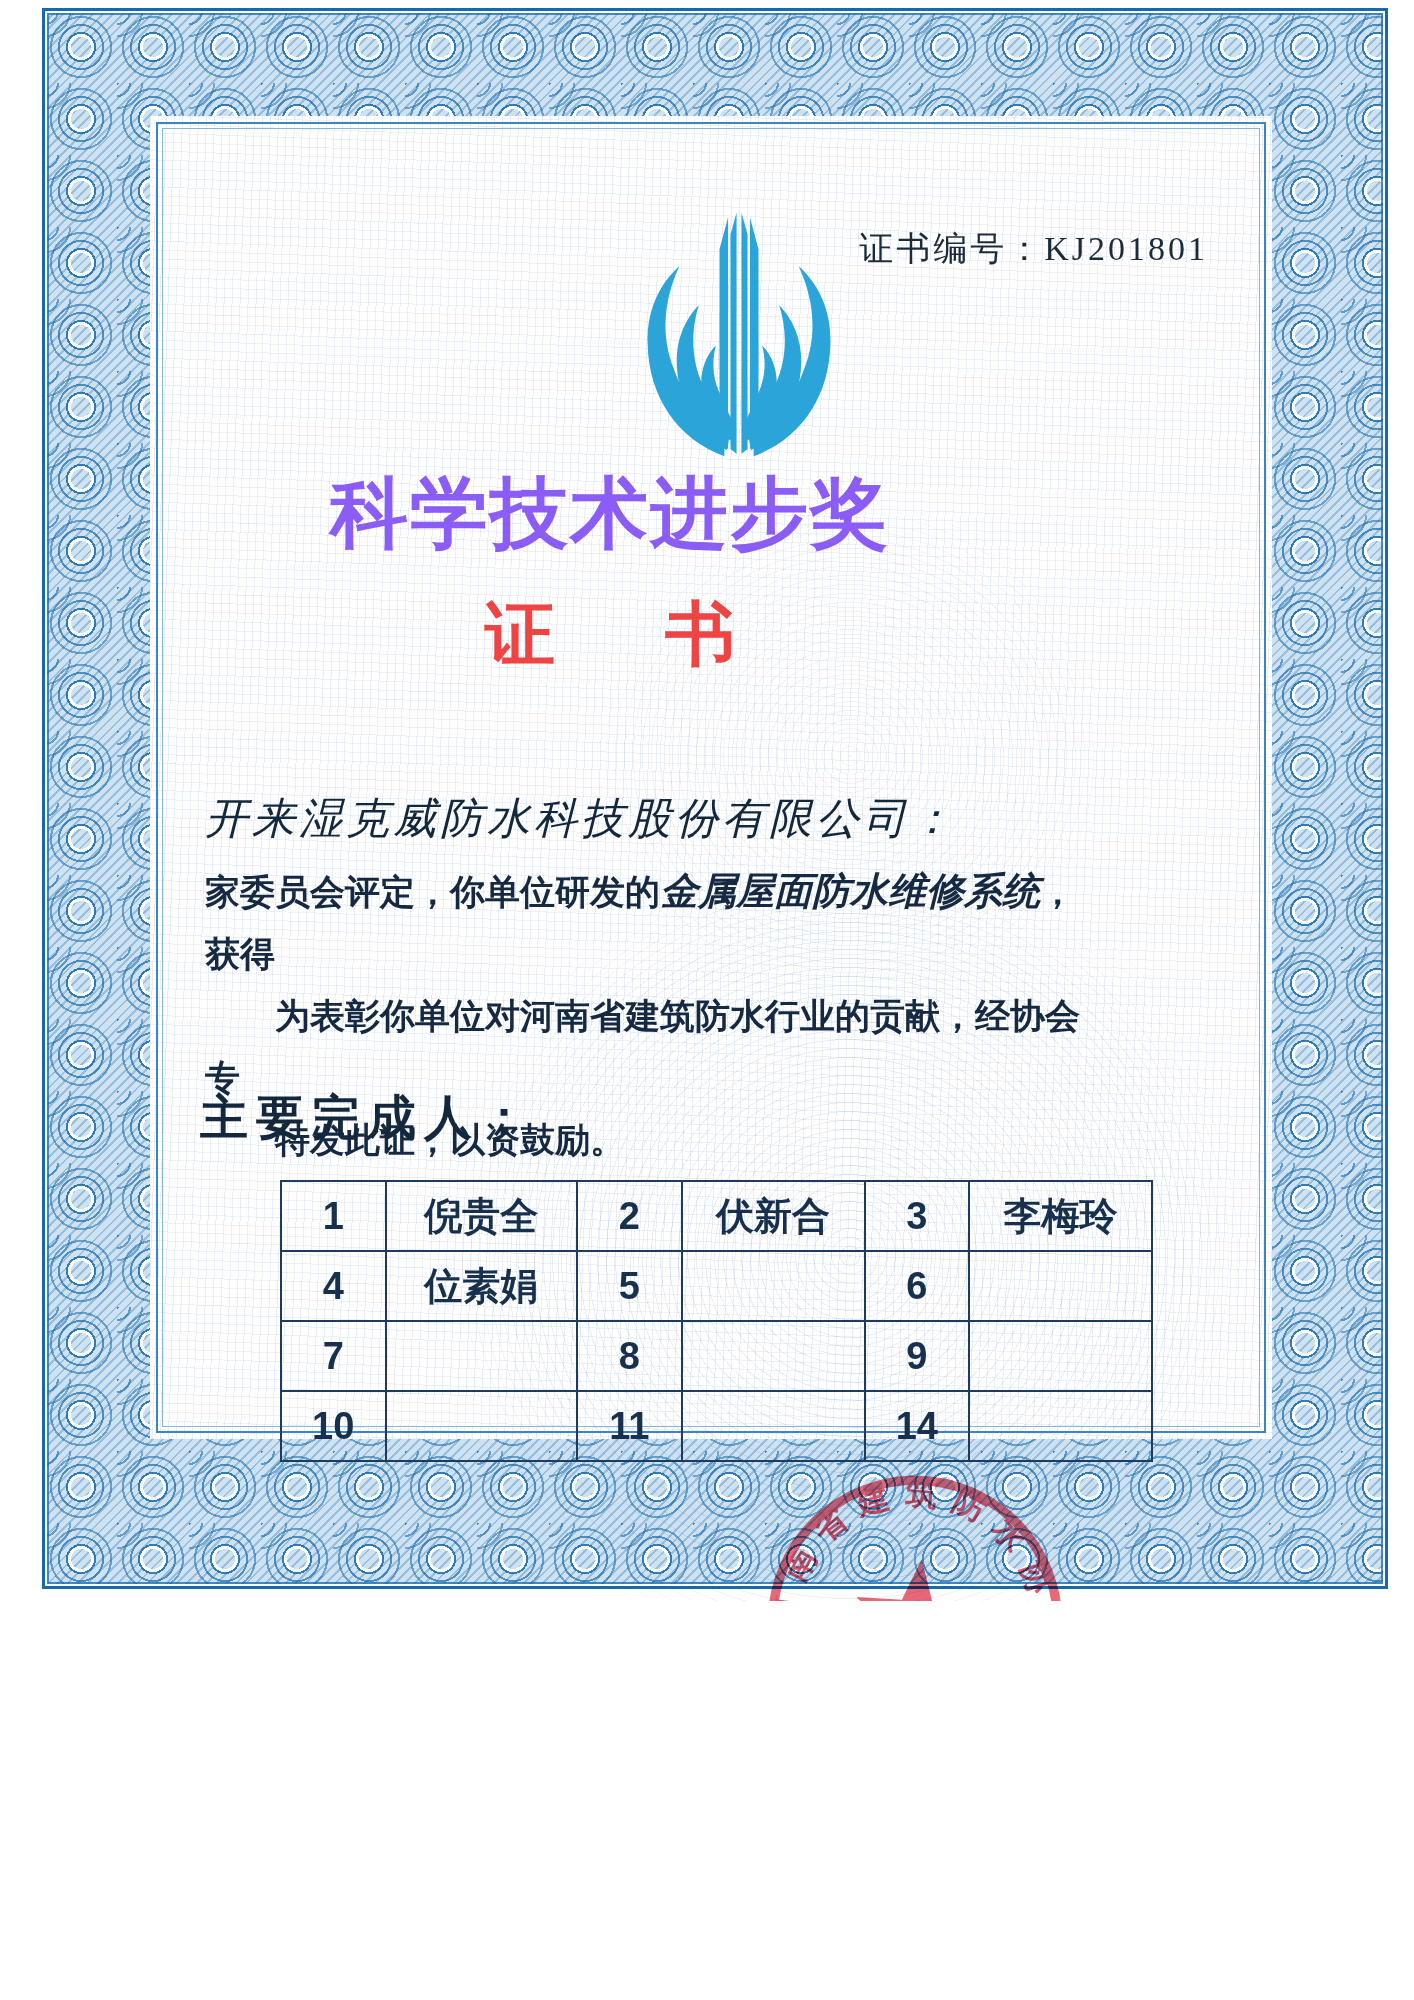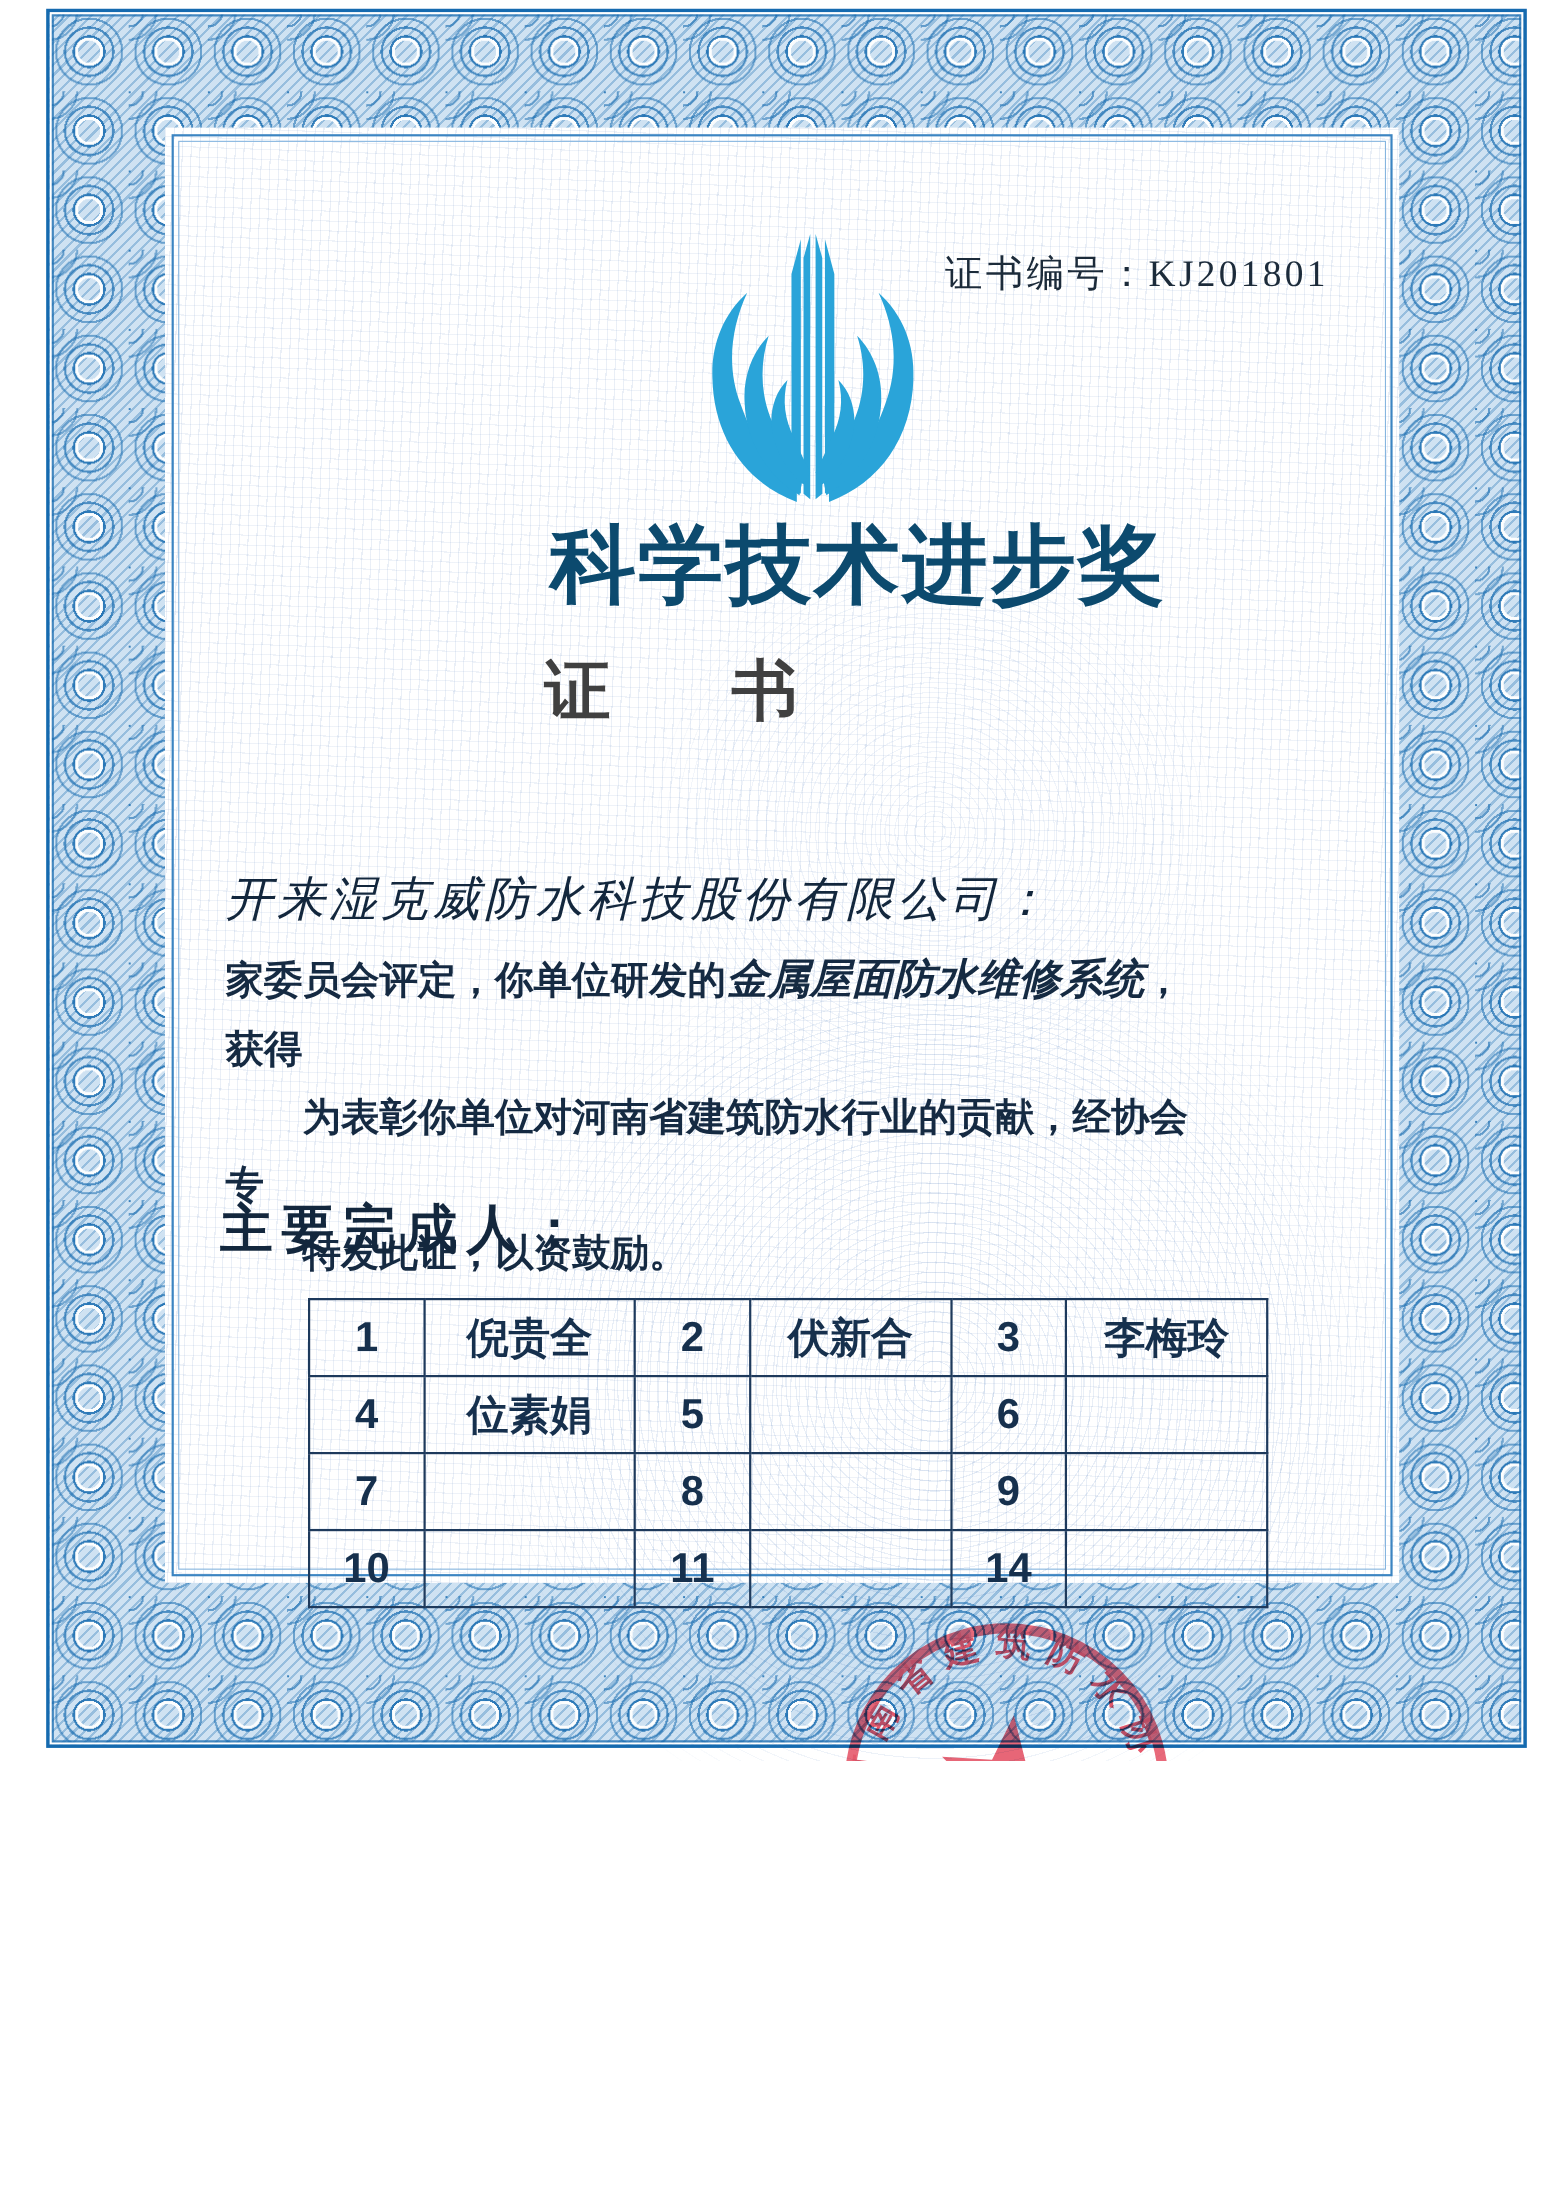--- a/index.html
+++ b/index.html
@@ -38,25 +38,25 @@
   .rosette.small{left:430px;top:370px;width:540px;height:540px;opacity:.7;}
 
   
   .cert-no{position:absolute;top:226px;right:206px;font-family:"Liberation Serif",serif;
     font-size:34px;letter-spacing:3px;color:#1c2b3a;}
 
   
   .logo{position:absolute;left:608px;top:198px;width:262px;height:268px;}
 
   
-  .title{position:absolute;left:160px;top:462px;width:900px;text-align:right;
-    font-size:78px;font-weight:900;color:#0c4a6e;letter-spacing:2px;
+  .title{position:absolute;left:160px;top:462px;width:900px;text-align:center;
+    font-size:78px;font-weight:900;color:#8b5cf6;letter-spacing:2px;
     font-family:"Liberation Sans",sans-serif;}
   .subtitle{position:absolute;left:160px;top:588px;width:900px;text-align:center;
-    font-size:60px;font-weight:900;color:#404040;letter-spacing:110px;text-indent:110px;}
+    font-size:70px;font-weight:900;color:#ef4444;letter-spacing:110px;text-indent:110px;}
 
   
   .bodyblock{position:absolute;left:205px;top:788px;width:900px;font-size:35px;line-height:62px;
     color:#152a42;}
   .recipient{font-family:"Liberation Serif",serif;font-style:italic;font-weight:400;
     font-size:43px;letter-spacing:4px;margin:0 0 10px 0;color:#13273d;}
   .para{margin:0;text-indent:2em;font-weight:600;}
   .para.noindent{text-indent:0;}
   .script{font-family:"Liberation Serif",serif;font-style:italic;font-weight:700;font-size:38px;}
   .grade{font-family:"Liberation Serif",serif;font-style:italic;font-weight:700;font-size:40px;

